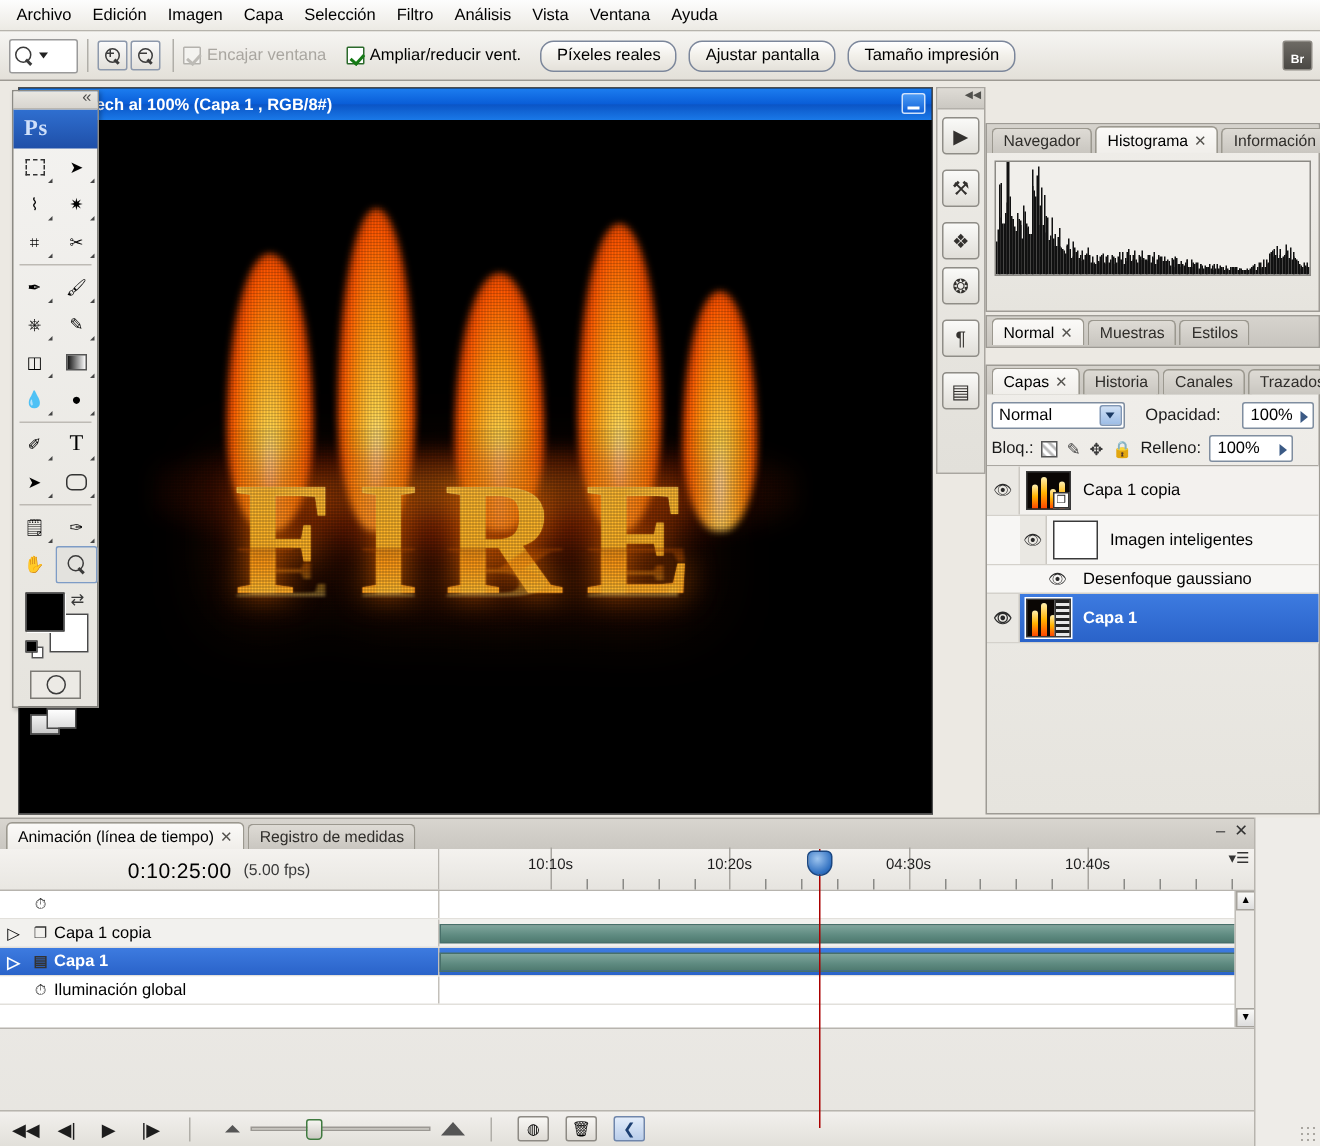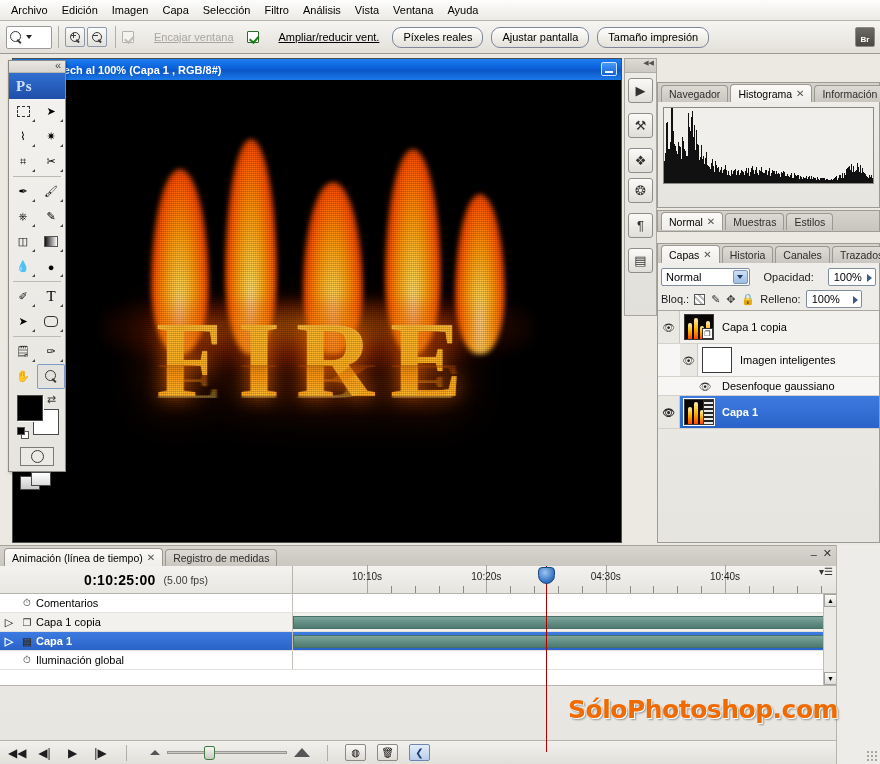--- a/index.html
+++ b/index.html
@@ -52,21 +52,21 @@
   .zbtn {
     width: 20px; height: 20px; border: 1px solid #8d99ac; border-radius: 2px;
     background: linear-gradient(to bottom,#fbfbfb,#e2e0da);
     display: flex; align-items: center; justify-content: center; margin-right: 2px;
   }
   .zbtn .loupe { width: 11px; height: 11px; }
   .zbtn .loupe::before { width: 8px; height: 8px; border-width: 1.4px; }
   .zbtn .loupe::after { left: 7px; top: 7px; width: 4px; }
   .zplus, .zminus { position: absolute; left: 1.6px; top: 3px; width: 5px; height: 1.4px; background: #3a3a3a; }
   .zplus2 { position: absolute; left: 3.4px; top: 1.2px; width: 1.4px; height: 5px; background: #3a3a3a; }
-  .chk { display: flex; align-items: flex-end; gap: 20px; margin-right: 13px; text-decoration: underline; }
+  .chk { display: flex; align-items: flex-end; gap: 4px; margin-right: 13px; }
   .chkbox {
     width: 12px; height: 12px; border: 1px solid #7d7d7d; background: #fff;
     position: relative; border-radius: 1px;
   }
   .chkbox.on { border-color: #2c6a2c; }
   .chkbox.on::after {
     content: ""; position: absolute; left: 2px; top: 5px; width: 4px; height: 7px;
     border: solid #157a15; border-width: 0 2px 2px 0; transform: rotate(42deg) translate(-1px,-3px);
   }
   .chk.dis { color: #a9a6a0; }
@@ -283,21 +283,21 @@
   .animpanel {
     position: absolute; left: 0; top: 545px; width: 836px; height: 219px;
     background: linear-gradient(to bottom,#efedea,#e7e5e0);
     border-top: 1px solid #a6a39d; z-index: 35;
   }
   .anim-tabrow { display: flex; align-items: flex-end; height: 20px; background: linear-gradient(to bottom,#d8d5cf,#cac7c1); padding-left: 4px; position: relative; }
   .anim-ctrls { position: absolute; right: 4px; top: 1px; display: flex; gap: 6px; align-items: center; color: #333; font-size: 11px; }
   .anim-menu { position: absolute; right: 3px; top: 20px; display: flex; gap: 2px; align-items: center; font-size: 10px; color: #333; }
   .tl-header { display: flex; height: 28px; border-bottom: 1px solid #b7b4ae; background: linear-gradient(to bottom,#f4f2ef,#e9e7e2); }
   .tc-area { width: 293px; display: flex; align-items: center; justify-content: center; gap: 8px; border-right: 1px solid #b7b4ae; }
-  .tc-main { font-size: 14px; font-weight: bold; letter-spacing: .3px; }
+  .tc-main { font-size: 14px; font-weight: normal; letter-spacing: .3px; }
   .tc-fps { font-size: 10.5px; color: #3a3a3a; }
   .ruler { flex: 1; position: relative; background: linear-gradient(to bottom,#f4f2ef,#e6e4df); }
   .ruler .tick { position: absolute; bottom: 0; width: 1px; height: 7px; background: #8a8a86; }
   .ruler .tickMaj { height: 28px; background: #a8a5a0; }
   .ruler .rl { position: absolute; top: 5px; font-size: 10px; color: #1c1c1c; transform: translateX(-50%); white-space: nowrap; }
   .playhead { position: absolute; top: 0; width: 1px; background: #a00; z-index: 6; }
   .ph-head {
     position: absolute; top: 1px; left: -8px; width: 17px; height: 17px;
     background: radial-gradient(circle at 40% 30%, #9ec5ef, #2f6fc0 70%, #1c4f95);
     border: 1px solid #1a4680; border-radius: 4px 4px 50% 50%;
@@ -968,21 +968,20 @@
           <div class="tick" style="left: 527.5px;"></div>
         </div>
       <div class="anim-menu">▾☰</div>
     </div>
 
     <div class="tl-rows">
       <div class="tlrow">
         <div class="labelcell">
           <span class="disc"></span>
           <span class="discw">⏱</span>
-          <span class="nm">Comentarios</span>
         </div>
         <div class="trackcell"></div>
       </div>
 
       <div class="tlrow alt">
         <div class="labelcell">
           <span class="disc">▷</span>
           <span class="discw">❐</span>
           <span class="nm">Capa 1 copia</span>
         </div>
@@ -1039,15 +1038,14 @@
 
   <div class="right-strip">
     <div style="position:absolute;left:-120px;bottom:3px;display:flex;gap:6px;align-items:center;">
       <span class="fbtn blue">▥</span>
       <span class="fbtn blue">❯</span>
       <span class="fbtn dark">▥</span>
     </div>
     <div class="grip-dots"></div>
   </div>
 
-  <div class="watermark">SóloPhotoshop.com</div>
 
 </div>
 
 </body></html>

